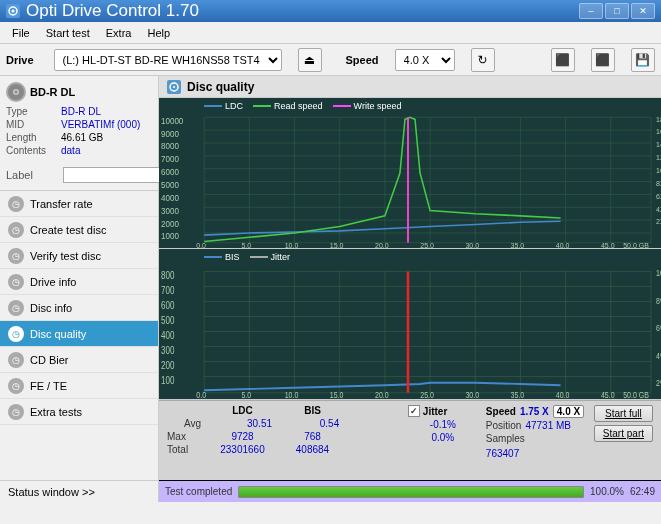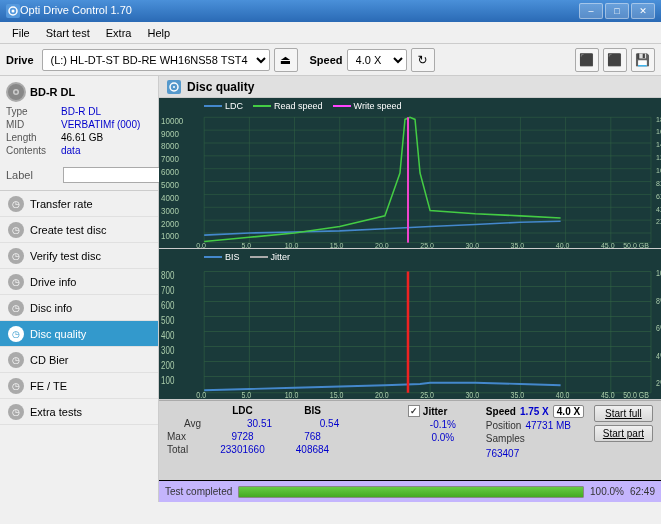--- a/index.html
+++ b/index.html
@@ -1,30 +1,30 @@
 <!DOCTYPE html>
 <html><head>
   <meta charset="utf-8">
   <style>
     * { box-sizing: border-box; margin: 0; padding: 0; }
     body { font-family: 'Segoe UI', Tahoma, sans-serif; font-size: 11px; background: #f0f0f0; width: 661px; height: 524px; overflow: hidden; }
     
     
     .title-bar { background: linear-gradient(to bottom, #4a90d9, #2a6ab5); color: white; height: 22px; display: flex; align-items: center; justify-content: space-between; padding: 0 6px; }
-    .title-bar-left { display: flex; align-items: flex-start; font-size: 11px; }
+    .title-bar-left { display: flex; align-items: center; gap: 6px; font-size: 17px; }
     .title-bar-icon { width: 14px; height: 14px; background: #5599dd; border-radius: 2px; display: flex; align-items: center; justify-content: center; }
     .title-bar-controls { display: flex; gap: 2px; }
     .title-btn { width: 24px; height: 16px; background: rgba(255,255,255,0.2); border: 1px solid rgba(255,255,255,0.4); border-radius: 2px; cursor: pointer; display: flex; align-items: center; justify-content: center; color: white; font-size: 9px; }
     
     
     .menu-bar { background: #f0f0f0; height: 22px; display: flex; align-items: center; padding: 0 4px; border-bottom: 1px solid #ccc; }
     .menu-item { padding: 2px 8px; cursor: pointer; font-size: 11px; border-radius: 2px; }
     
     
-    .toolbar { background: #f0f0f0; height: 32px; display: flex; align-items: center; padding: 0 6px; gap: 4px; border-bottom: 1px solid #ccc; }
+    .toolbar { background: #f0f0f0; height: 32px; display: flex; align-items: center; padding: 0 6px; gap: 16px; border-bottom: 1px solid #ccc; }
     .toolbar-label { font-size: 11px; font-weight: bold; margin-right: 4px; }
     .drive-select { height: 22px; border: 1px solid #aaa; background: white; padding: 0 4px; font-size: 11px; min-width: 220px; border-radius: 2px; }
     .toolbar-btn { width: 24px; height: 24px; background: #f5f5f5; border: 1px solid #aaa; border-radius: 2px; cursor: pointer; display: flex; align-items: center; justify-content: center; font-size: 12px; }
     .speed-label { font-size: 11px; font-weight: bold; margin-left: 8px; }
     .speed-select { height: 22px; border: 1px solid #aaa; background: white; padding: 0 4px; font-size: 11px; width: 60px; border-radius: 2px; }
     .toolbar-spacer { flex: 1; }
     
     
     .main-layout { display: flex; height: calc(524px - 22px - 22px - 32px - 22px); }
     
@@ -197,20 +197,23 @@
       <div class="nav-item">
         <div class="nav-item-icon gray">◷</div>
         <span>FE / TE</span>
       </div>
       <div class="nav-item">
         <div class="nav-item-icon gray">◷</div>
         <span>Extra tests</span>
       </div>
     </div>
 
+    <div class="status-window-btn">
+      <span>Status window &gt;&gt;</span>
+    </div>
   </div>
 
   <div class="content">
 
     <div class="dq-header">
       <div class="dq-icon">
         <svg width="10" height="10">
             <circle cx="5" cy="5" r="4" fill="none" stroke="white" stroke-width="1.5"></circle>
             <circle cx="5" cy="5" r="1" fill="white"></circle>
           </svg>

